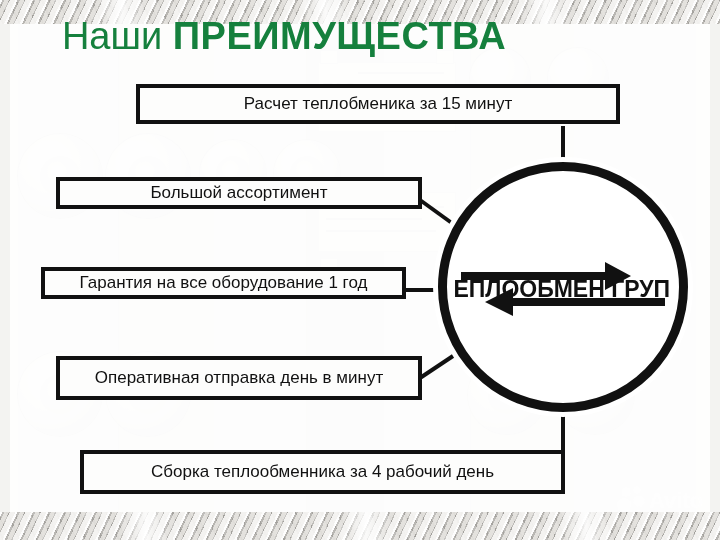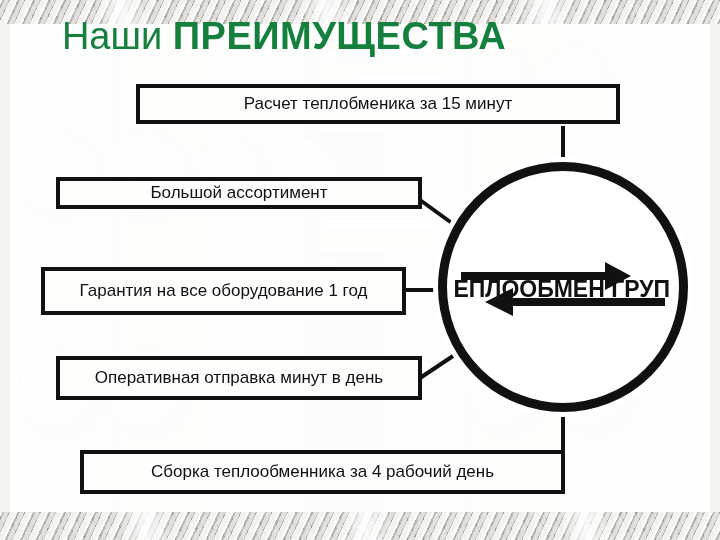--- a/index.html
+++ b/index.html
@@ -211,26 +211,26 @@
   </svg>
 
   <div class="bx" style="left:92px;top:84px;width:484px;height:40px;margin-left:44px;">
     <span>Расчет теплобменика за 15 минут</span>
   </div>
 
   <div class="bx" style="left:56px;top:177px;width:366px;height:32px;">
     <span>Большой ассортимент</span>
   </div>
 
-  <div class="bx" style="left:41px;top:267px;width:365px;height:48px;">
+  <div class="bx" style="left:41px;top:267px;width:365px;height:32px;">
     <span>Гарантия на все оборудование 1 год</span>
   </div>
 
   <div class="bx" style="left:56px;top:356px;width:366px;height:44px;">
-    <span>Оперативная отправка минут в день</span>
+    <span>Оперативная отправка день в минут</span>
   </div>
 
   <div class="bx" style="left:80px;top:450px;width:485px;height:44px;">
     <span>Сборка теплообменника за 4 рабочий день</span>
   </div>
 
   <svg style="position:absolute;left:615px;top:484px;width:96px;height:30px;opacity:.55;" viewBox="0 0 96 30">
     <circle cx="9" cy="21" r="7" fill="#ffffff"></circle>
     <circle cx="11" cy="8" r="4.5" fill="#ffffff"></circle>
     <circle cx="22" cy="6" r="3.5" fill="#ffffff"></circle>

